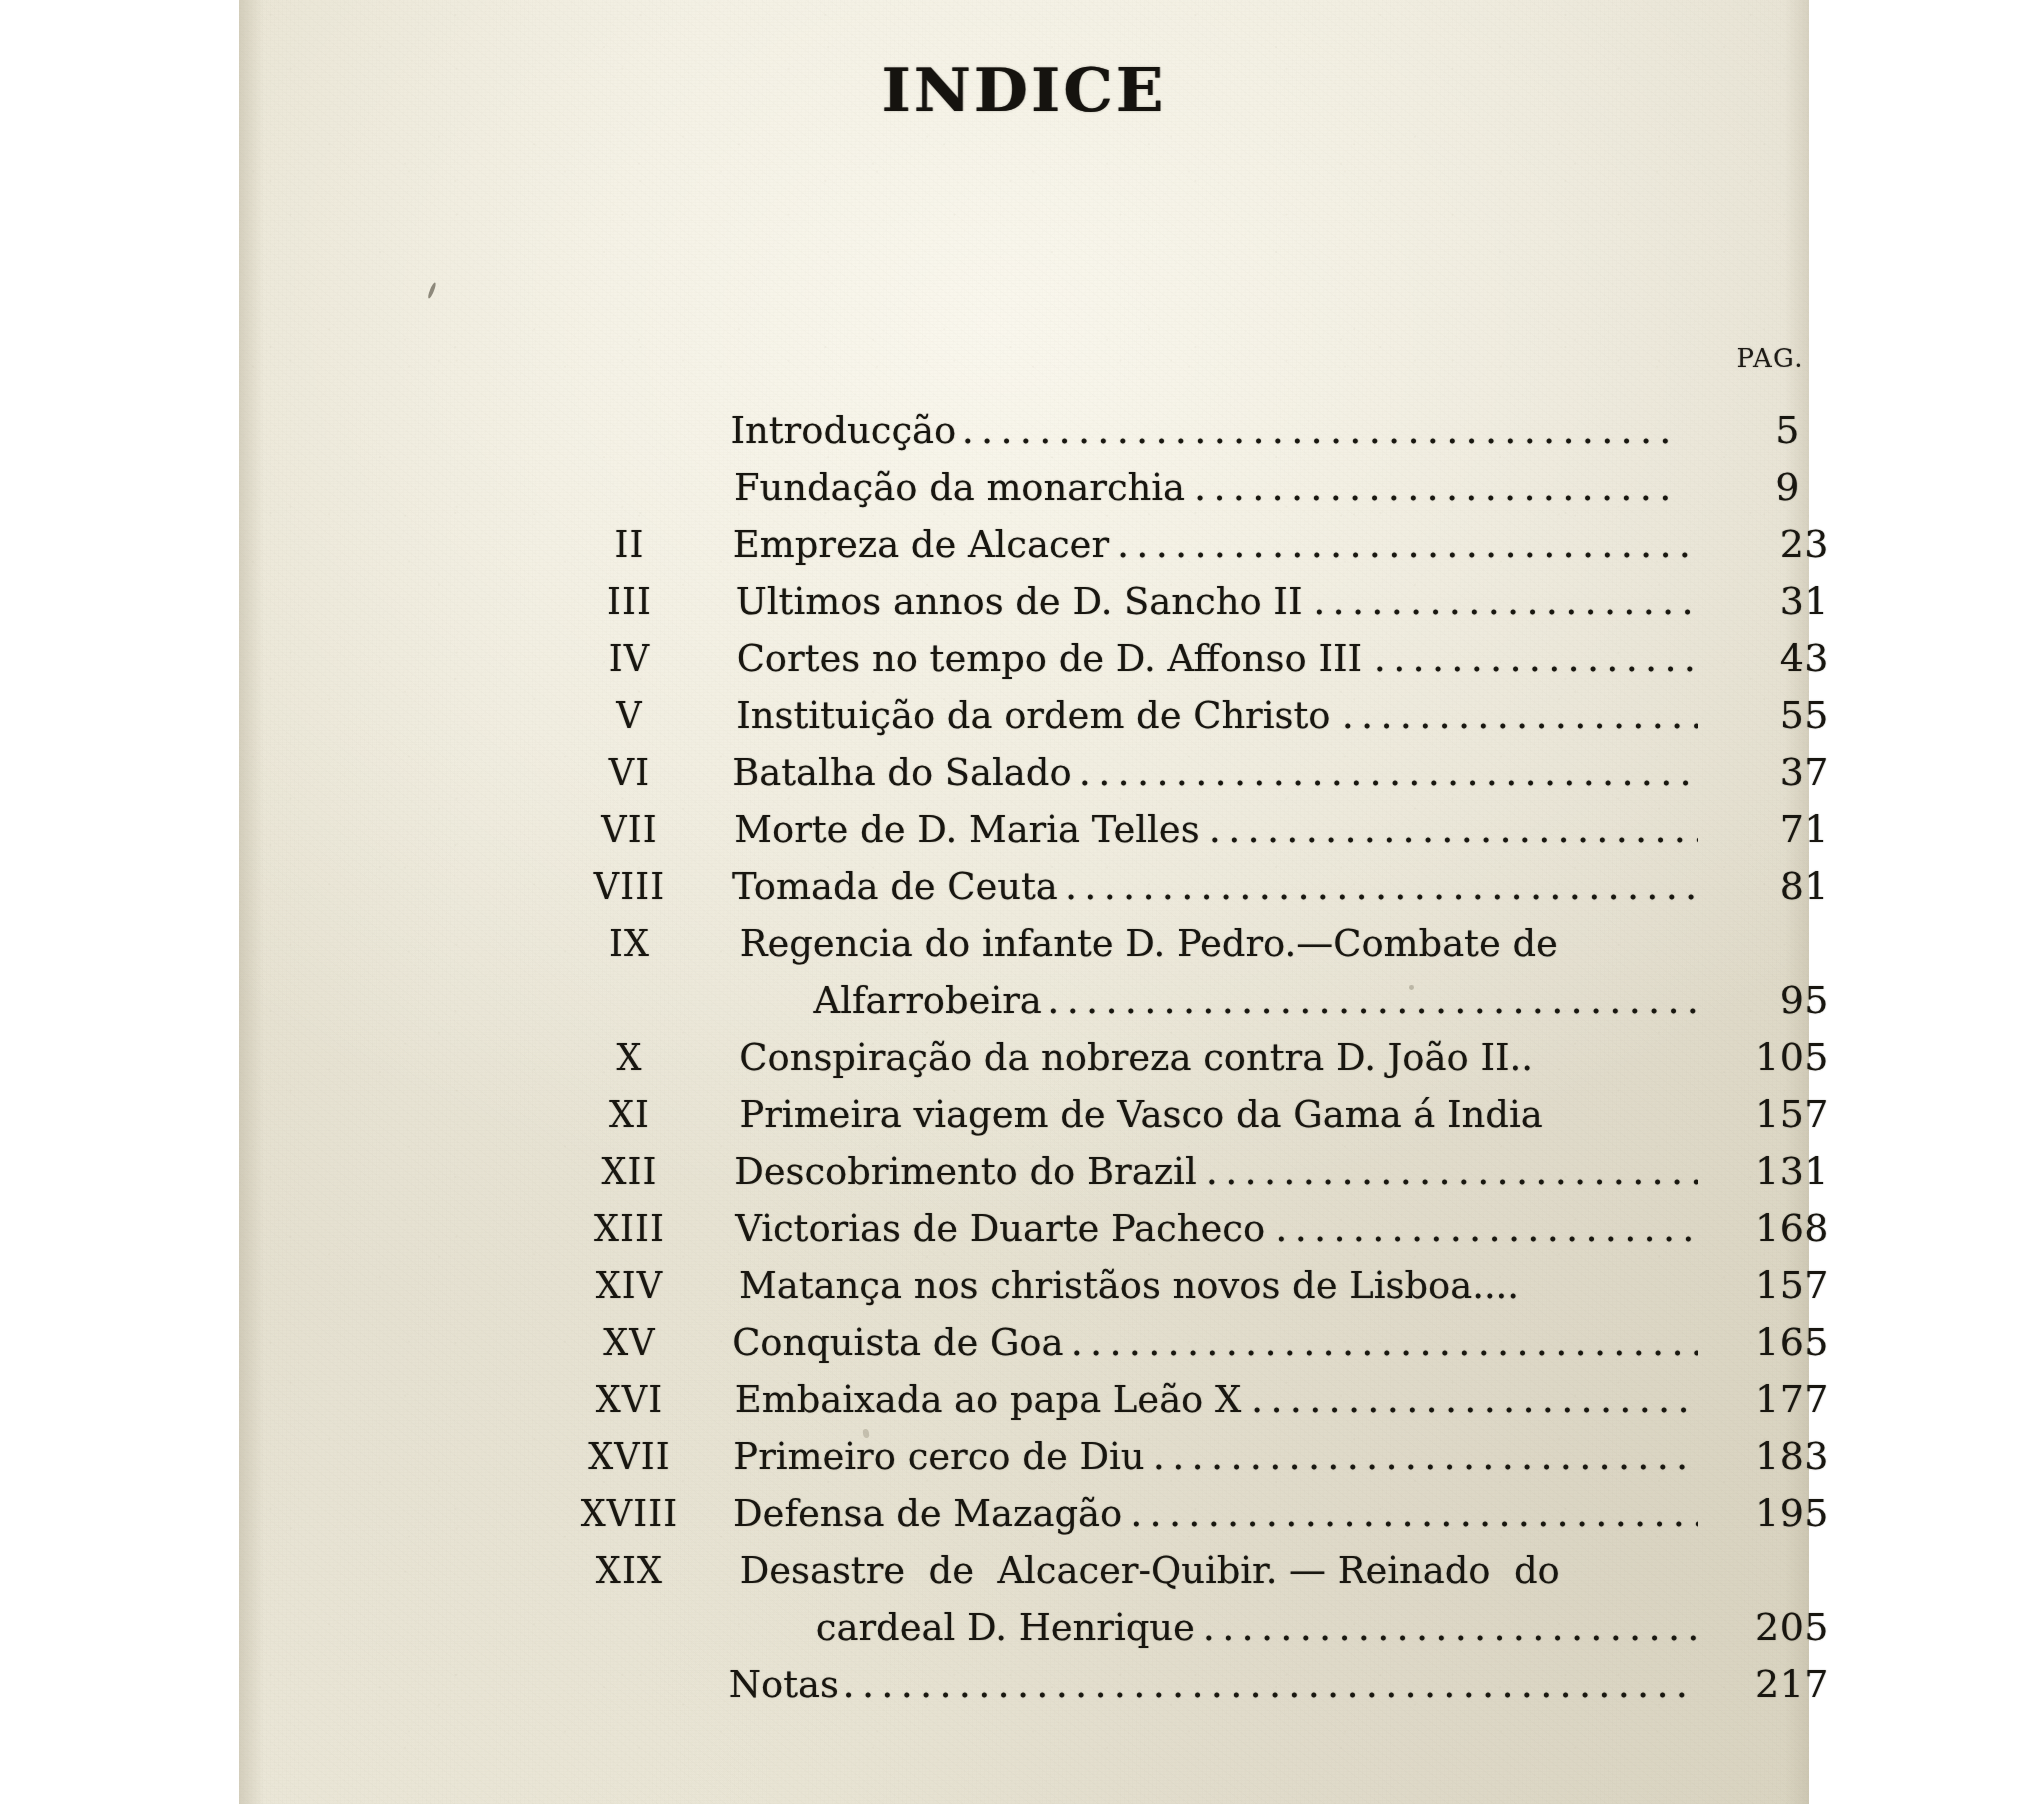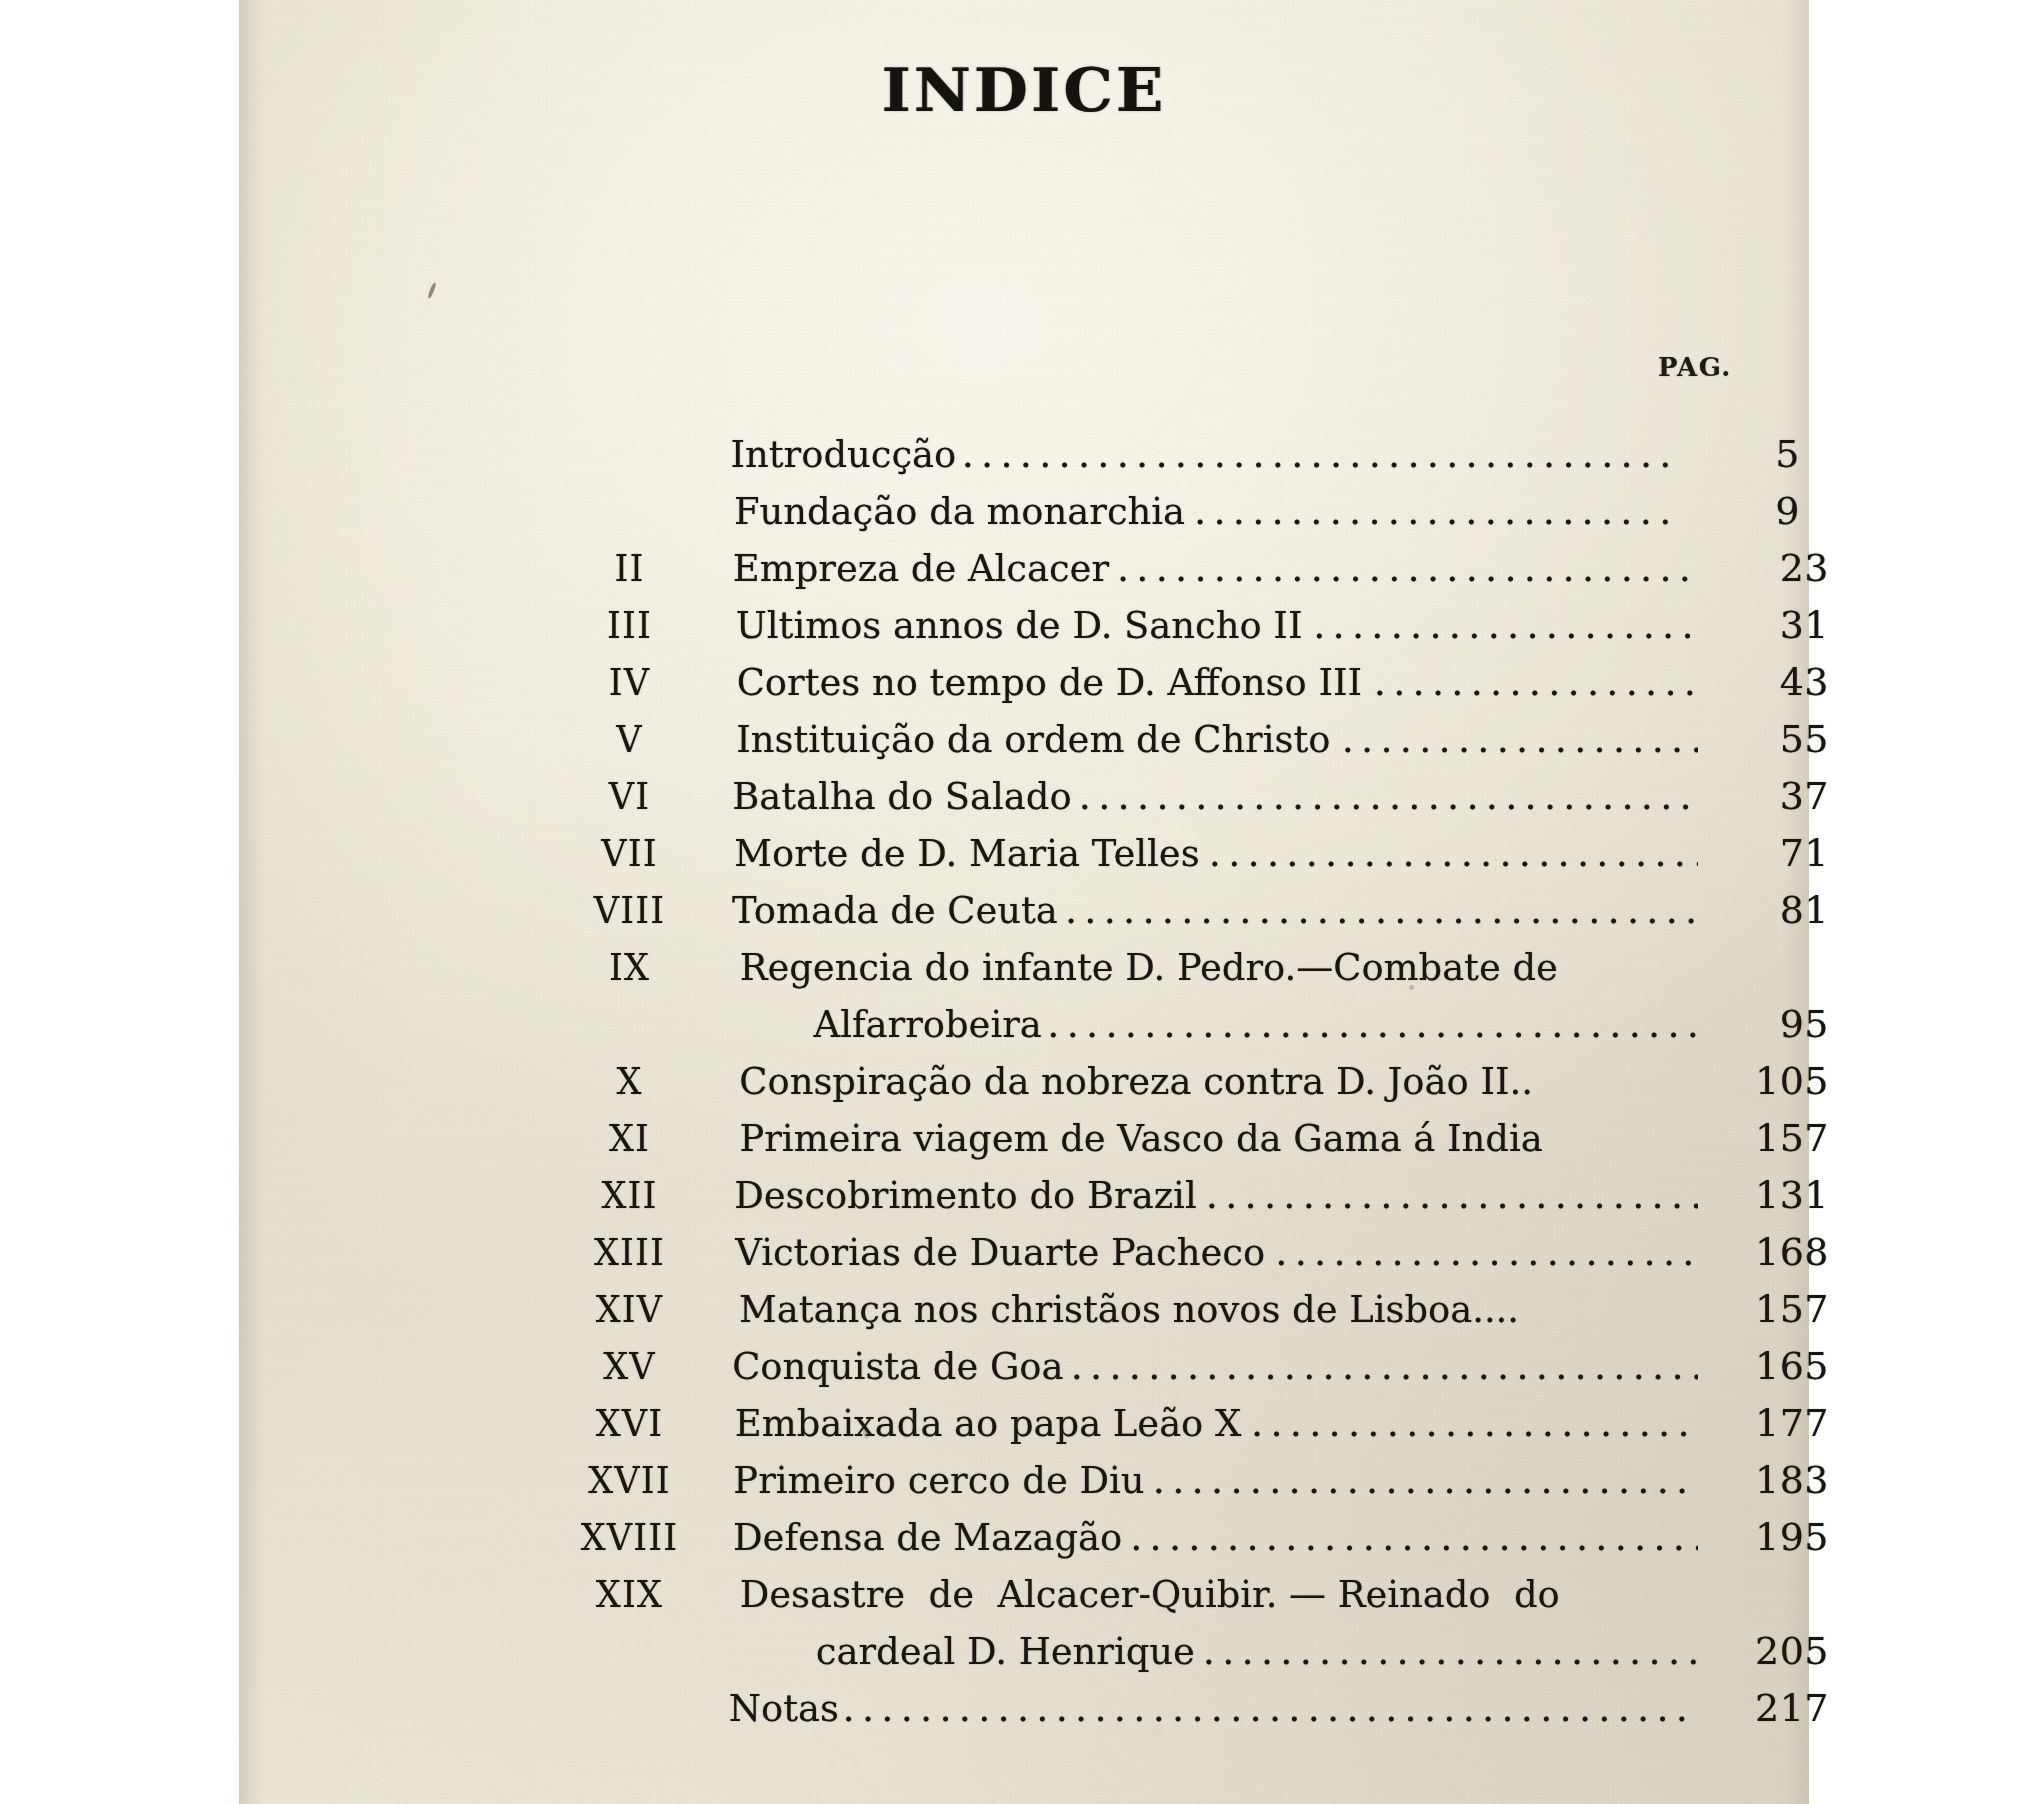--- a/index.html
+++ b/index.html
@@ -93,25 +93,25 @@
     text-shadow:
       0.6px 0 0 rgba(22,20,16,0.45),
       -0.5px 0.4px 0 rgba(22,20,16,0.30),
       0 0 2.3px rgba(30,26,20,0.30);
     transform: scaleX(1.04);
   }
 
   #pag-header {
     position: absolute;
     left: 1419px;
-    top: 352px;
+    top: 343px;
     width: 146px;
-    text-align: left;
+    text-align: right;
     font-family: "DejaVu Serif", serif;
-    font-weight: 700;
+    font-weight: 400;
     font-size: 26px;
     letter-spacing: 1.4px;
     color: #1d1b16;
     text-shadow: 0 0 1.6px rgba(30,26,20,0.35);
   }
 
   
   #toc {
     position: absolute;
     left: 293px;
@@ -139,21 +139,20 @@
   }
 
   .entry {
     flex: 1 1 auto;
     position: relative;
     min-width: 0;
     white-space: nowrap;
     overflow: hidden;
     display: flex;
     align-items: flex-start;
-    margin-top: 24px;
   }
   .entry .label {
     transform: scaleX(0.97);
     transform-origin: left baseline;
     white-space: pre;
   }
   .entry .leader {
     flex: 1 1 auto;
     overflow: hidden;
     white-space: nowrap;

